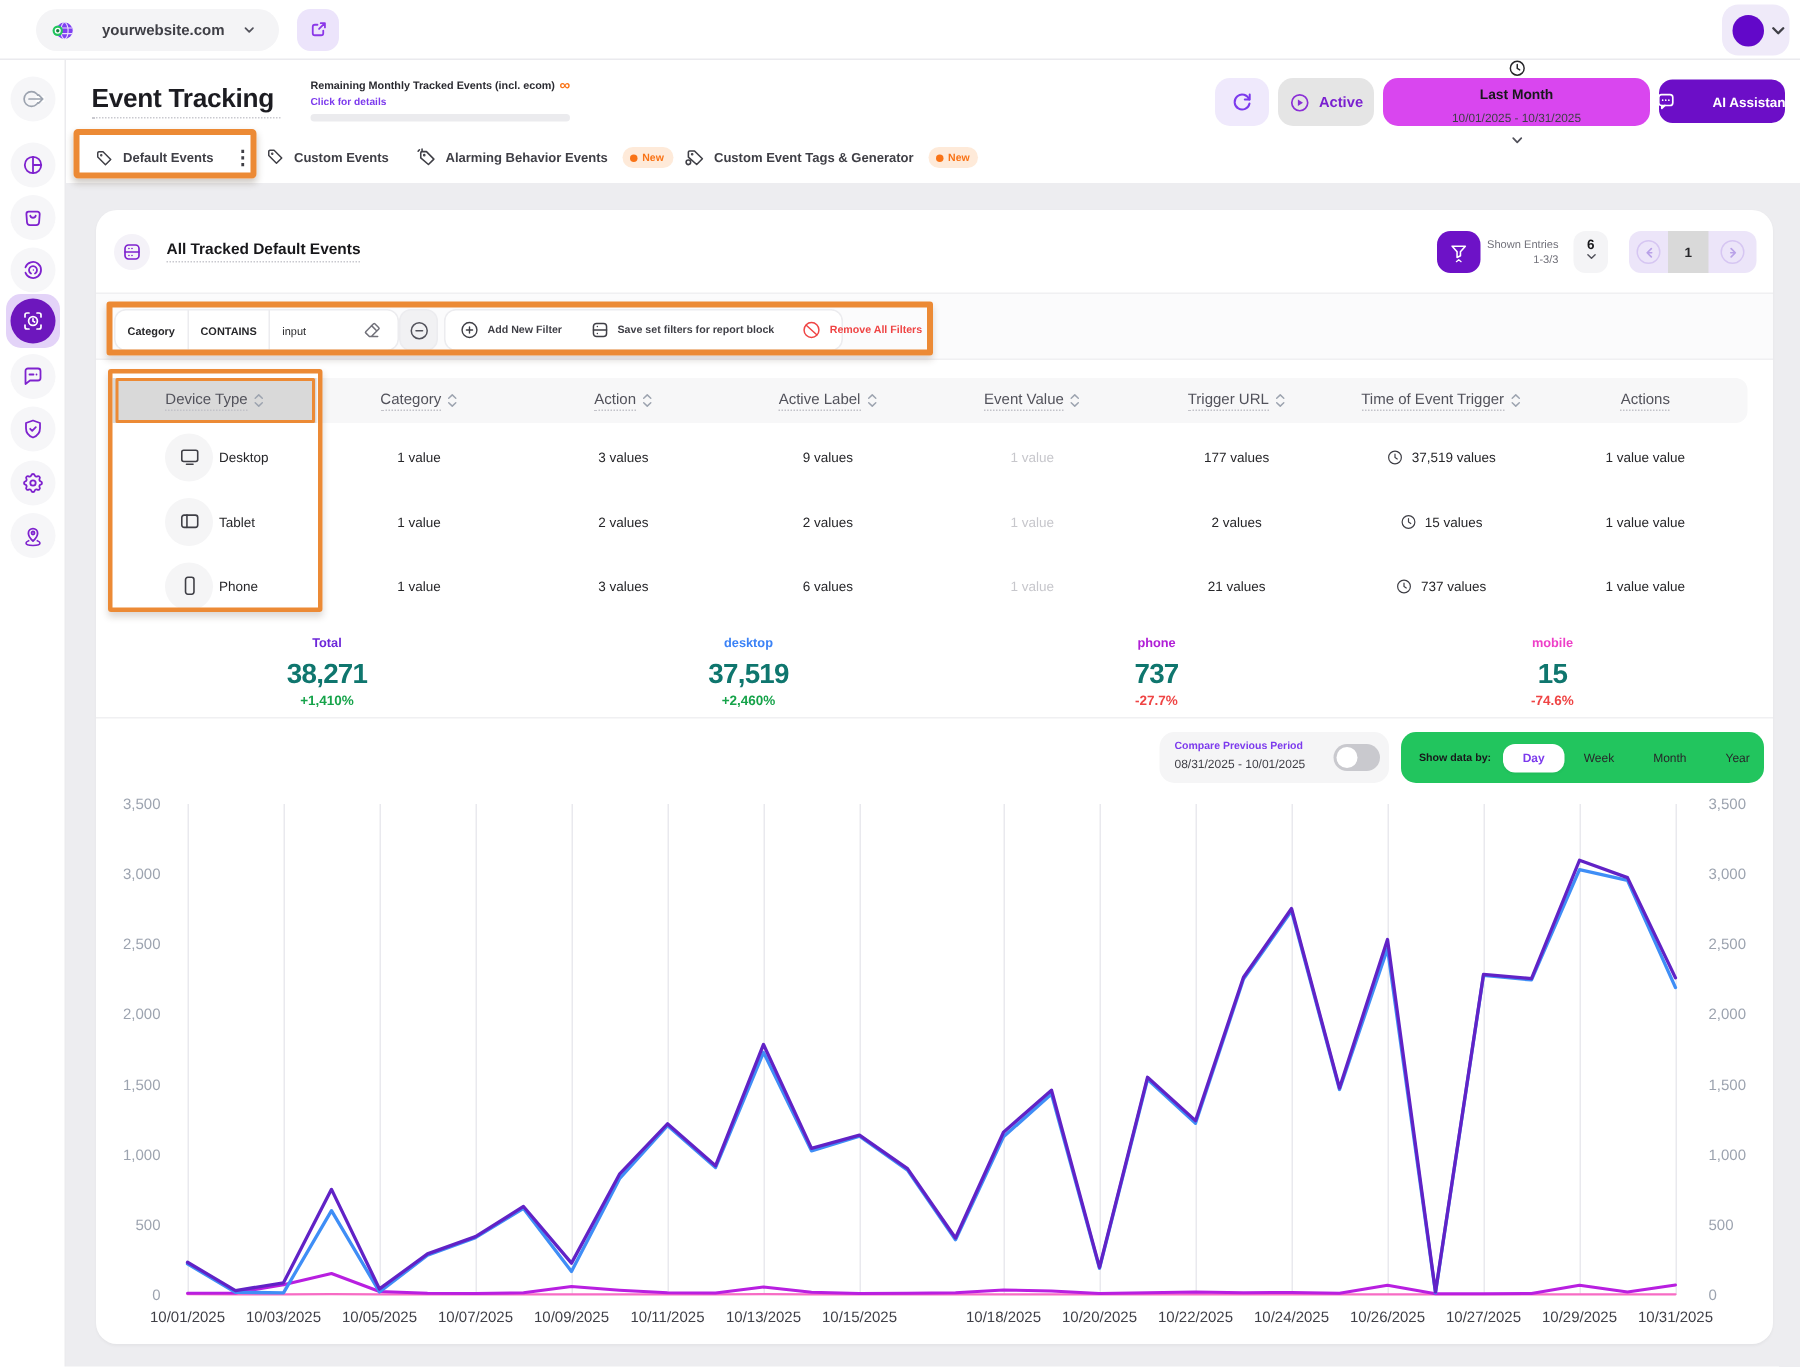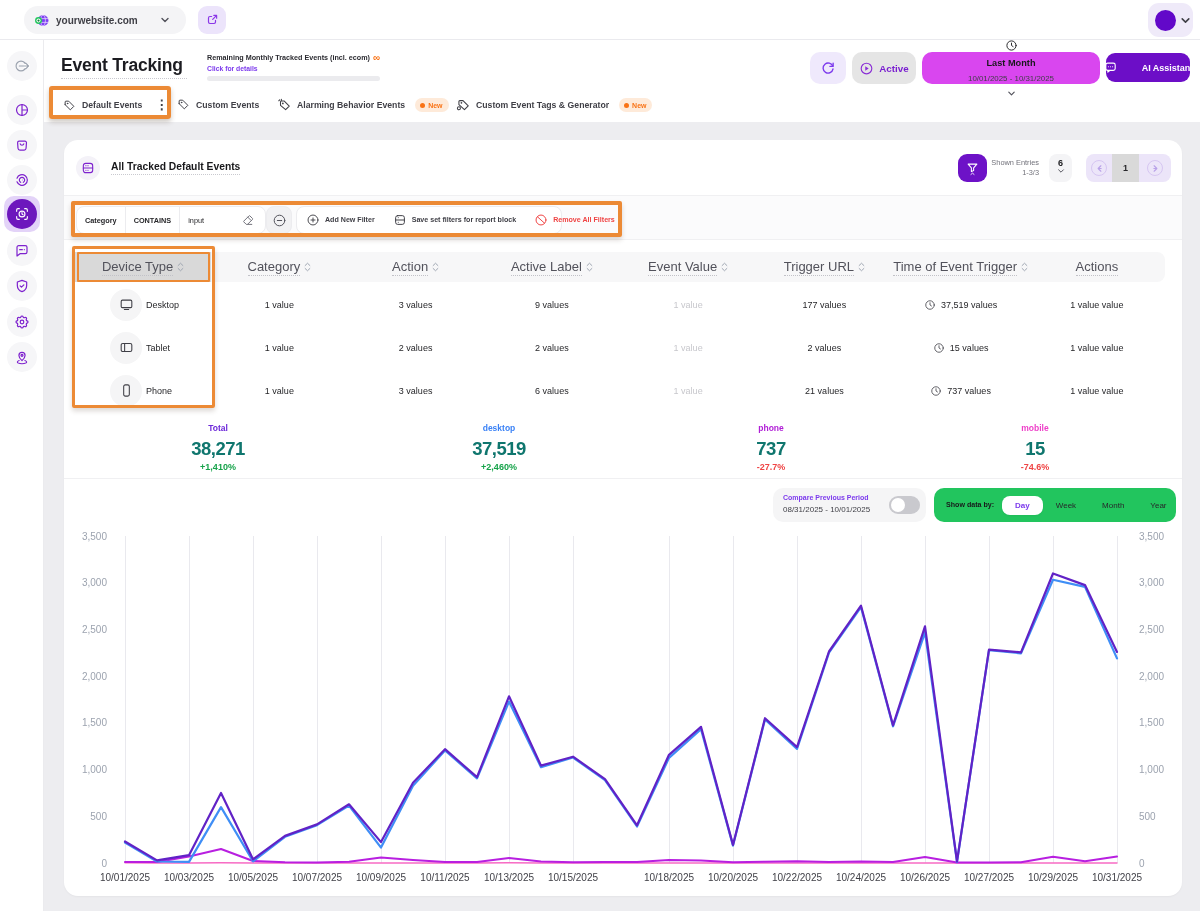--- a/index.html
+++ b/index.html
@@ -2,21 +2,21 @@
 <html><head>
 <meta charset="utf-8">
 <style>
   * { margin:0; padding:0; box-sizing:border-box; }
   html,body { width:1200px; height:911px; }
   body { font-family:"Liberation Sans", sans-serif; background:#fff; position:relative; overflow:hidden; }
   svg { display:block; }
 
   
   #topbar { position:absolute; left:0; top:0; width:1200px; height:40px; background:#fff; border-bottom:1px solid #eaeaee; }
-  #domain-pill { position:absolute; left:24px; top:6px; height:28px; width:162px; background:#f4f4f6; border-radius:14px; display:flex; align-items:center; padding:0 10px; }
+  #domain-pill { position:absolute; left:24px; top:6px; height:28px; width:162px; background:#f4f4f6; border-radius:14px; display:flex; align-items:center; padding:0 10px;gap:12px; }
   #domain-pill .logo { width:15px; height:15px; margin-right:7px; flex:0 0 auto; }
   #domain-pill .dm-label { font-size:10px; font-weight:600; color:#3f3f46; flex:1; }
   #external-btn { position:absolute; left:198px; top:6px; width:28px; height:28px; border-radius:9px; background:#ece4fb; display:flex; align-items:center; justify-content:center; }
   #avatar-pill { position:absolute; left:1148px; top:3px; width:45px; height:34px; border-radius:11px; background:#efeaf9; display:flex; align-items:center; padding-left:7px; }
   #avatar-pill .av-circle { width:21px; height:21px; border-radius:50%; background:#6208c9; }
 
   
   #sidebar { position:absolute; left:0; top:40px; width:44px; height:871px; background:#fff; border-right:1px solid #ebebee; }
   .sb-item { position:absolute; left:7px; width:30px; height:30px; border-radius:50%; background:#f6f6f8; display:flex; align-items:center; justify-content:center; }
   .sb-item svg { width:16px; height:16px; }
@@ -78,21 +78,21 @@
   #minus-pill { left:202px; width:26px; background:#f1f1f3; border-color:#ececef; justify-content:center; }
   #filter-actions { left:232px; width:266px; }
   .fa-item { display:flex; align-items:center; gap:5px; padding:0 9px; height:100%; white-space:nowrap; }
   .fa-item span { font-size:7.1px; font-weight:600; color:#3f3f46; white-space:nowrap; }
   .fa-div { width:1px; height:28px; background:#ececef; }
   #remove-filters span { color:#ef4444; }
 
   
   #thead { position:absolute; left:11px; top:112px; width:1090px; height:30px; background:#f7f7f8; border-radius:8px; display:grid; grid-template-columns:repeat(8,1fr); }
   .th { display:flex; align-items:center; justify-content:center; gap:4px; }
-  .th .th-label { white-space:nowrap; font-size:13px; color:#52525b; border-bottom:1px dotted #c2c2c8; padding-bottom:1px; }
+  .th .th-label { white-space:nowrap; font-size:10px; color:#52525b; border-bottom:1px dotted #c2c2c8; padding-bottom:1px; }
   .th.device-th { background:#d9d9d9; border-radius:0; }
   #tbody { position:absolute; left:11px; top:143px; width:1090px; }
   .trow { display:grid; grid-template-columns:repeat(8,1fr); height:43px; }
   .td { display:flex; align-items:center; justify-content:center; font-size:9px; color:#27272a; gap:5px; }
   .td.muted { color:#c7c7cc; }
   .dev-cell { display:flex; align-items:center; justify-content:flex-start; padding-left:35px; gap:4px; }
   .dev-circle { width:32px; height:32px; border-radius:50%; background:#f5f5f6; display:flex; align-items:center; justify-content:center; }
   .dev-label { font-size:9px; color:#27272a; }
 
   

